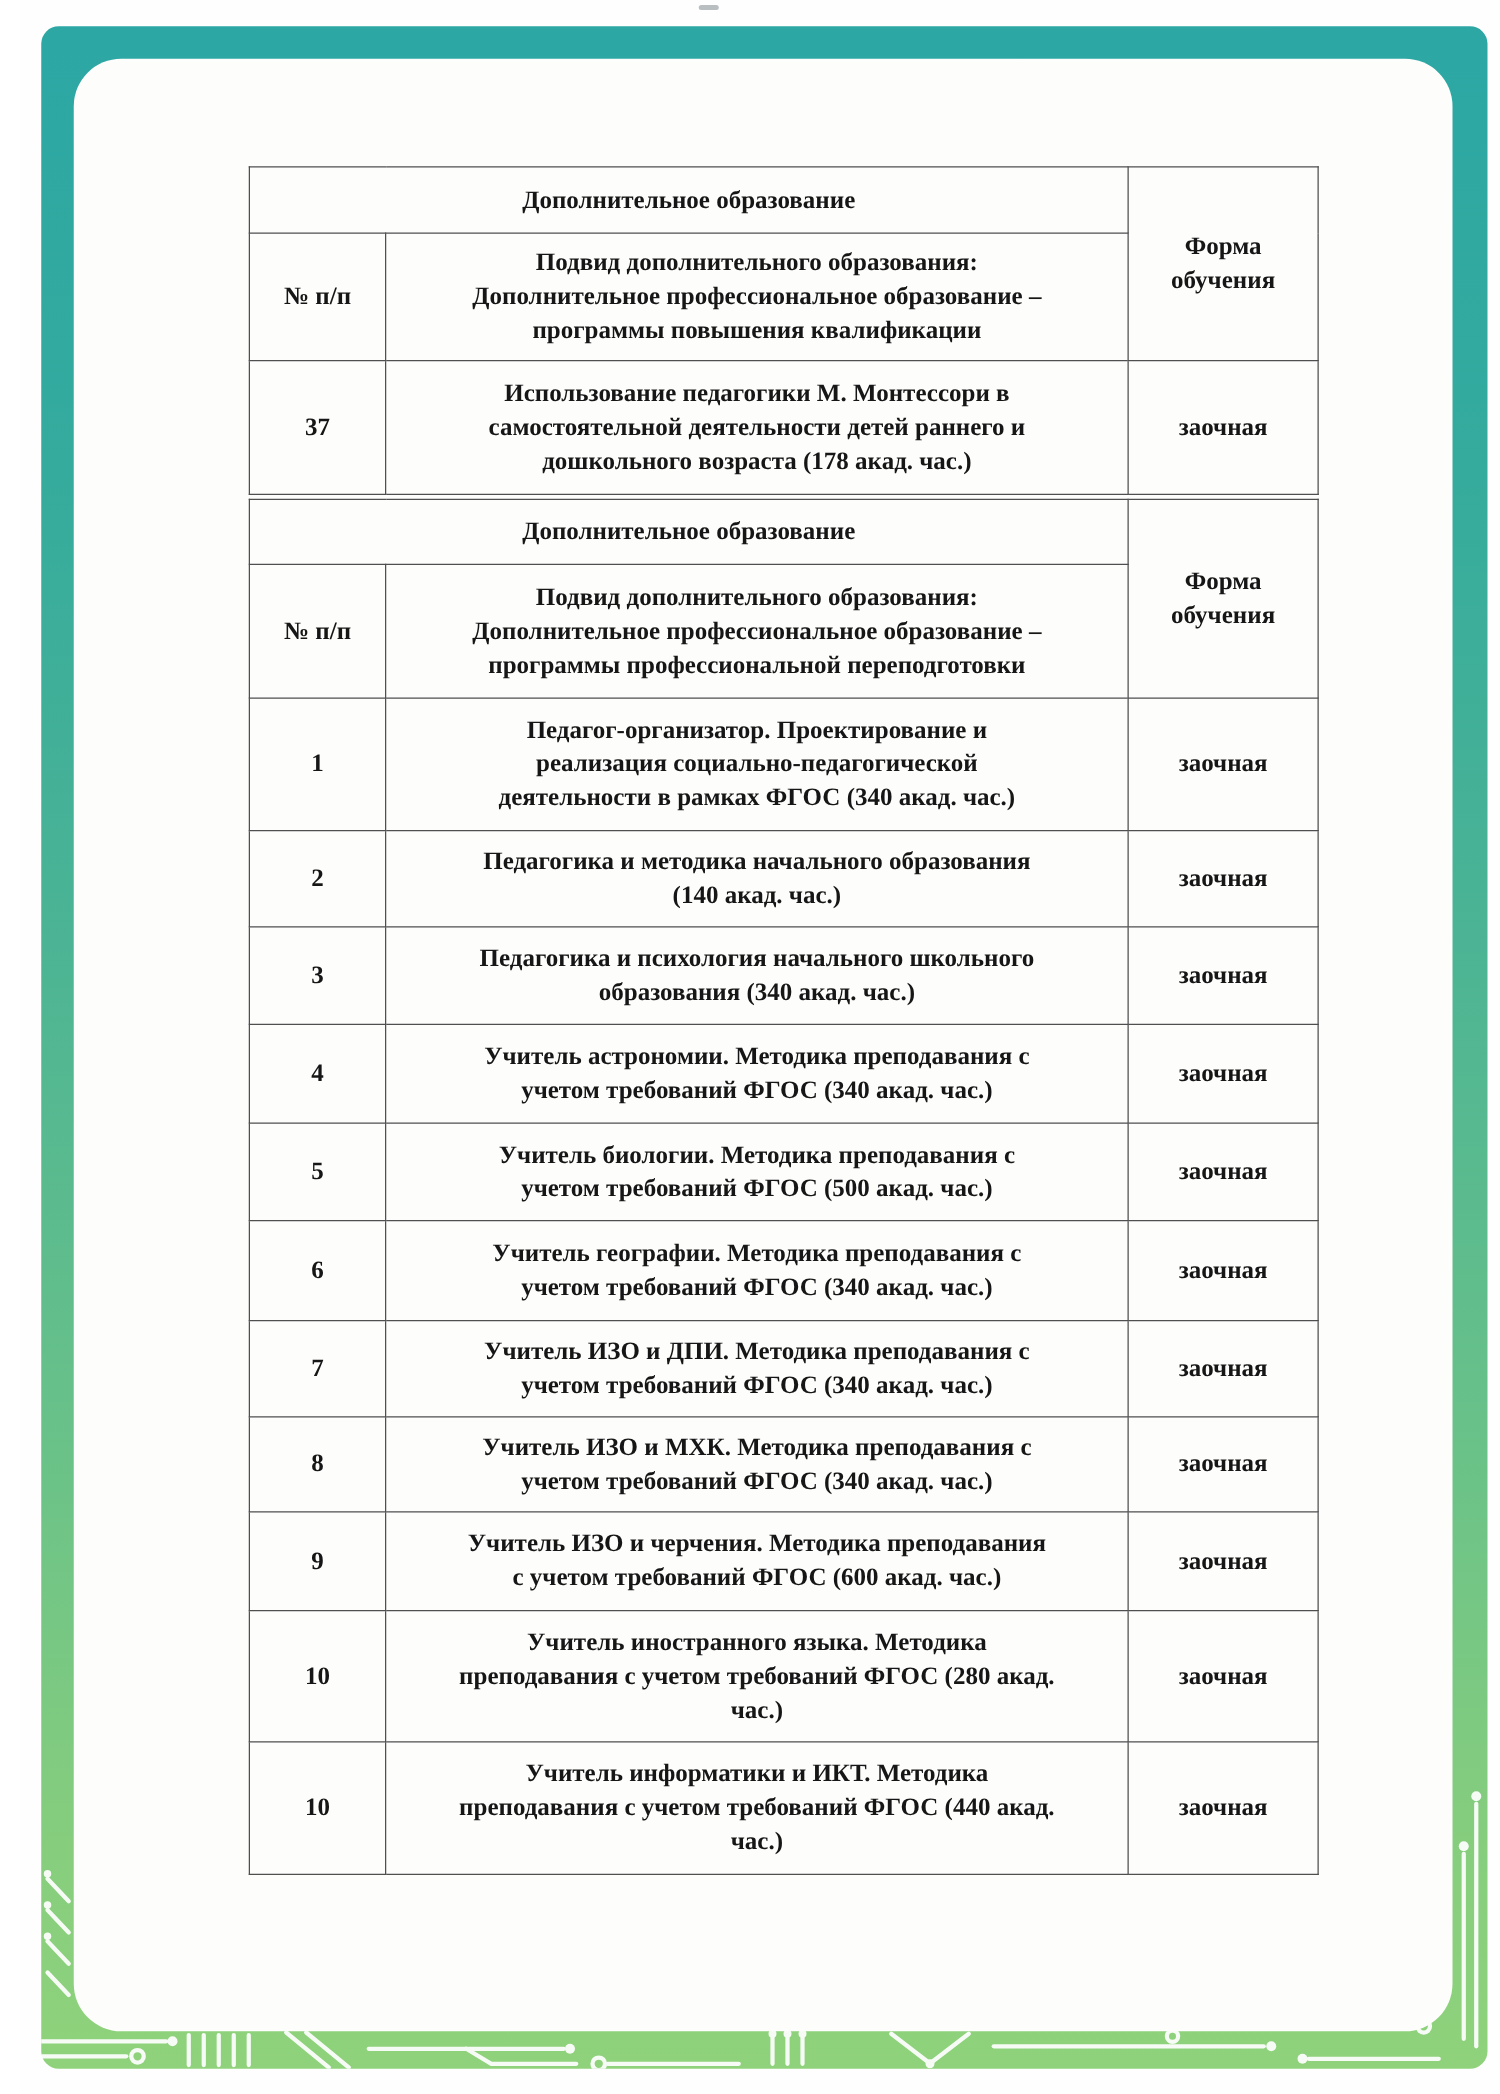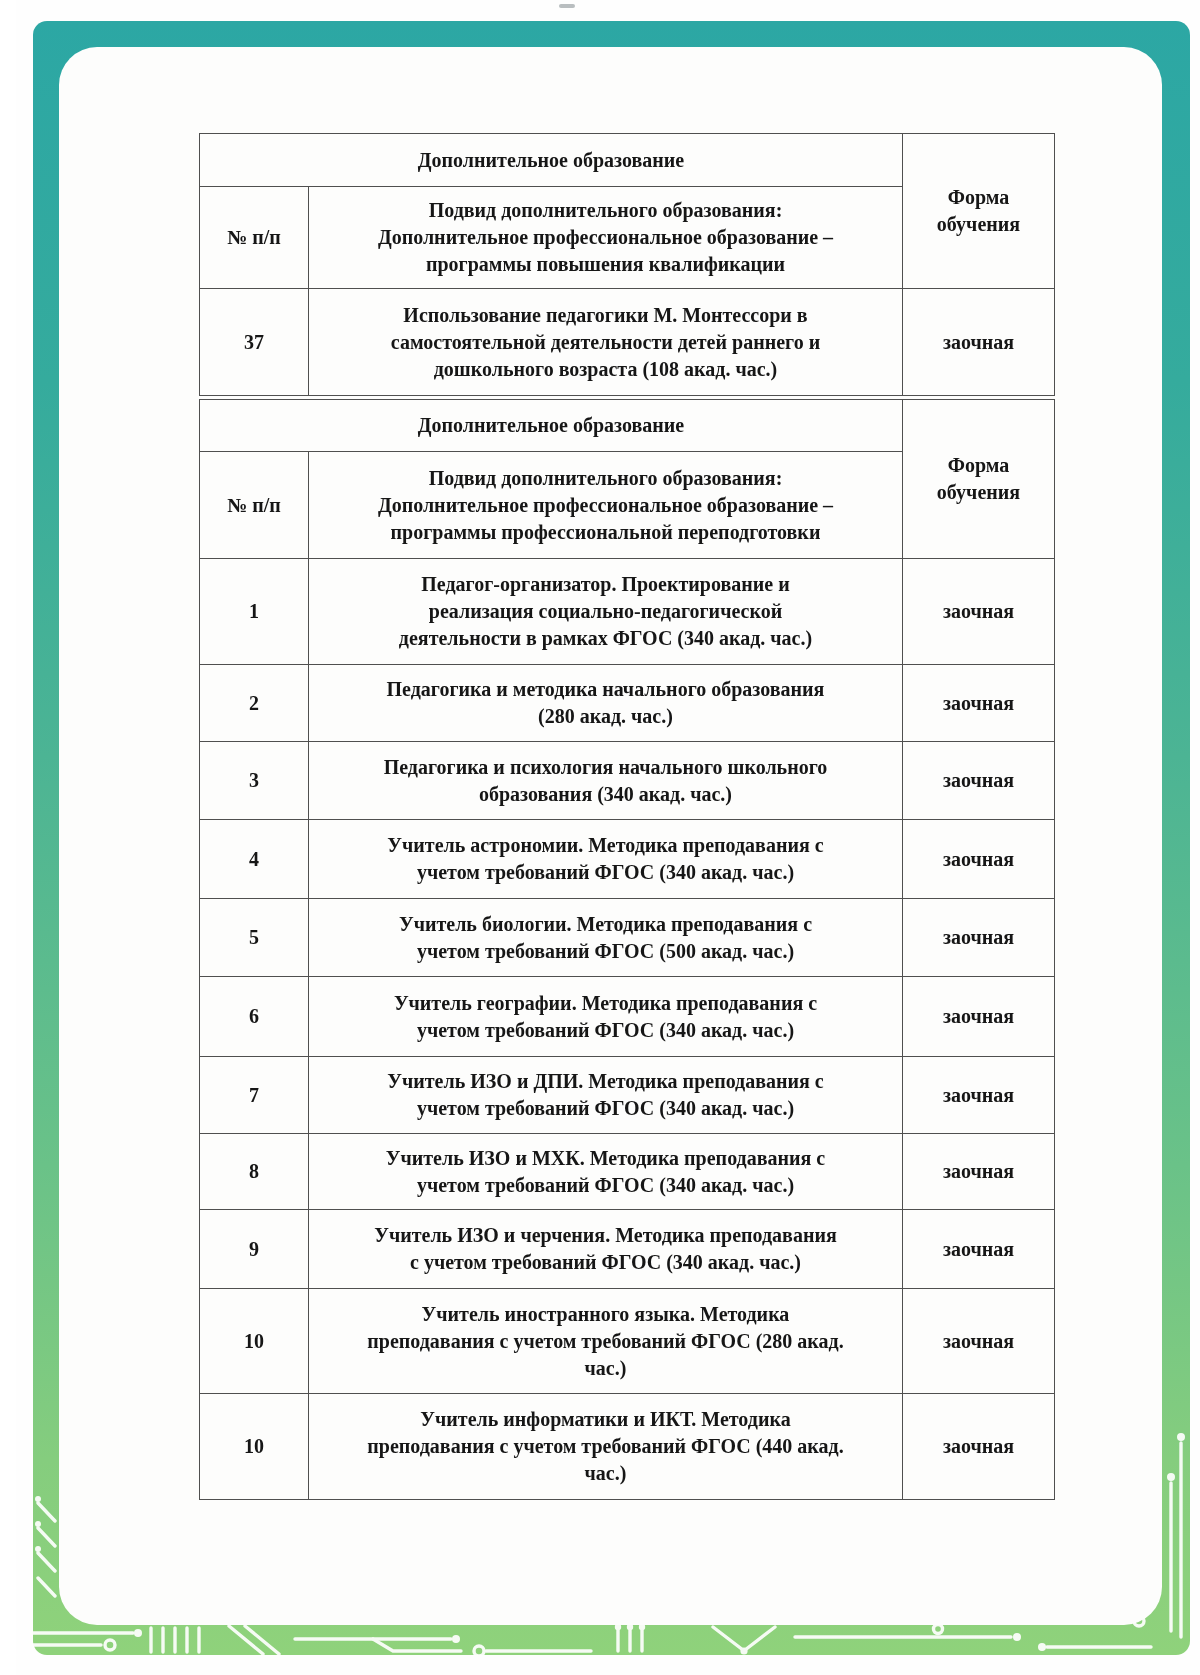--- a/index.html
+++ b/index.html
@@ -108,21 +108,21 @@
       <tr style="height:102px">
         <td>№ п/п</td>
         <td class="pre">Подвид дополнительного образования:
 Дополнительное профессиональное образование –
 программы повышения квалификации</td>
       </tr>
       <tr style="height:107px">
         <td>37</td>
         <td class="pre">Использование педагогики М. Монтессори в
 самостоятельной деятельности детей раннего и
-дошкольного возраста (108 акад. час.)</td>
+дошкольного возраста (178 акад. час.)</td>
         <td>заочная</td>
       </tr>
     </tbody>
       </table>
 
     <table class="doc t2">
       <colgroup>
           <col class="num-col">
           <col class="prog-col">
           <col class="form-col">
@@ -142,21 +142,21 @@
       <tr style="height:106px">
         <td>1</td>
         <td class="pre">Педагог-организатор. Проектирование и
 реализация социально-педагогической
 деятельности в рамках ФГОС (340 акад. час.)</td>
         <td>заочная</td>
       </tr>
       <tr style="height:77px">
         <td>2</td>
         <td class="pre">Педагогика и методика начального образования
-(280 акад. час.)</td>
+(140 акад. час.)</td>
         <td>заочная</td>
       </tr>
       <tr style="height:78px">
         <td>3</td>
         <td class="pre">Педагогика и психология начального школьного
 образования (340 акад. час.)</td>
         <td>заочная</td>
       </tr>
       <tr style="height:79px">
         <td>4</td>
@@ -184,21 +184,21 @@
       </tr>
       <tr style="height:76px">
         <td>8</td>
         <td class="pre">Учитель ИЗО и МХК. Методика преподавания с
 учетом требований ФГОС (340 акад. час.)</td>
         <td>заочная</td>
       </tr>
       <tr style="height:79px">
         <td>9</td>
         <td class="pre">Учитель ИЗО и черчения. Методика преподавания
-с учетом требований ФГОС (340 акад. час.)</td>
+с учетом требований ФГОС (600 акад. час.)</td>
         <td>заочная</td>
       </tr>
       <tr style="height:105px">
         <td>10</td>
         <td class="pre">Учитель иностранного языка. Методика
 преподавания с учетом требований ФГОС (280 акад.
 час.)</td>
         <td>заочная</td>
       </tr>
       <tr style="height:106px">

